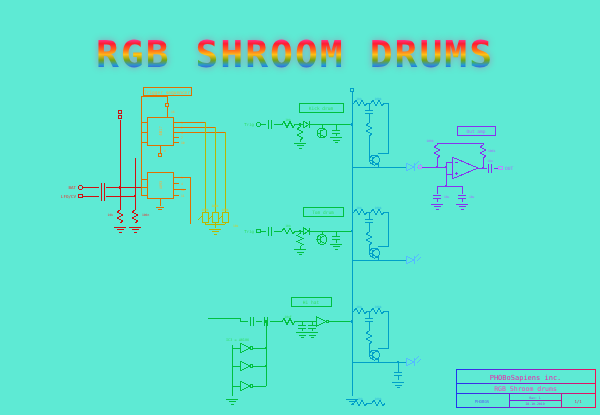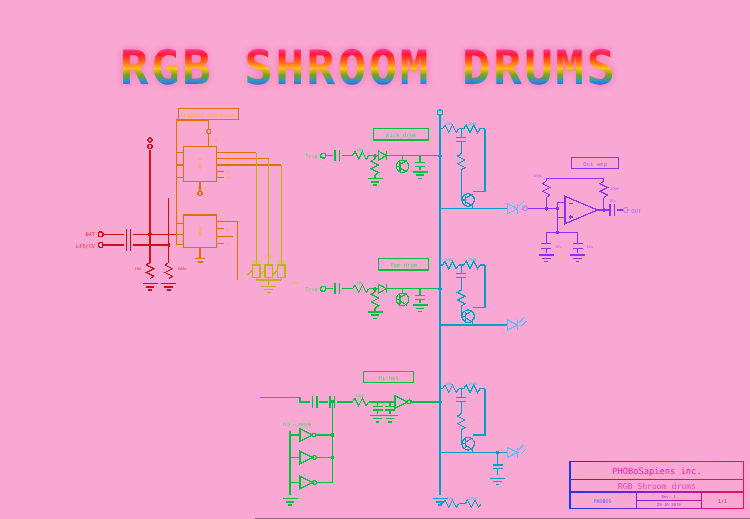--- a/index.html
+++ b/index.html
@@ -1,16 +1,16 @@
 <!DOCTYPE html>
 <html><head>
 <meta charset="utf-8">
 <style>
   html,body{margin:0;padding:0;background:#000;}
-  #screen{position:relative;width:600px;height:415px;background:#f9a8d4;overflow:hidden;
+  #screen{position:relative;width:600px;height:415px;background:#5eead4;overflow:hidden;
           font-family:"DejaVu Sans Mono",monospace;}
   #title{position:absolute;left:92px;top:37px;width:406px;text-align:center;
          font-family:"DejaVu Sans Mono",monospace;font-weight:bold;font-size:38px;line-height:34px;
          letter-spacing:2px;white-space:nowrap;
          background:linear-gradient(180deg,#ff55dd 0%,#ff2222 20%,#ff8800 38%,#ffee00 52%,#55cc00 68%,#00b4e0 82%,#3322ff 100%);
          -webkit-background-clip:text;background-clip:text;color:transparent;
          text-shadow:0 0 7px rgba(255,0,120,0.35);}
   svg{position:absolute;left:0;top:0;shape-rendering:crispEdges;}
   svg text{stroke:none;font-family:"DejaVu Sans Mono",monospace;}
 </style>

